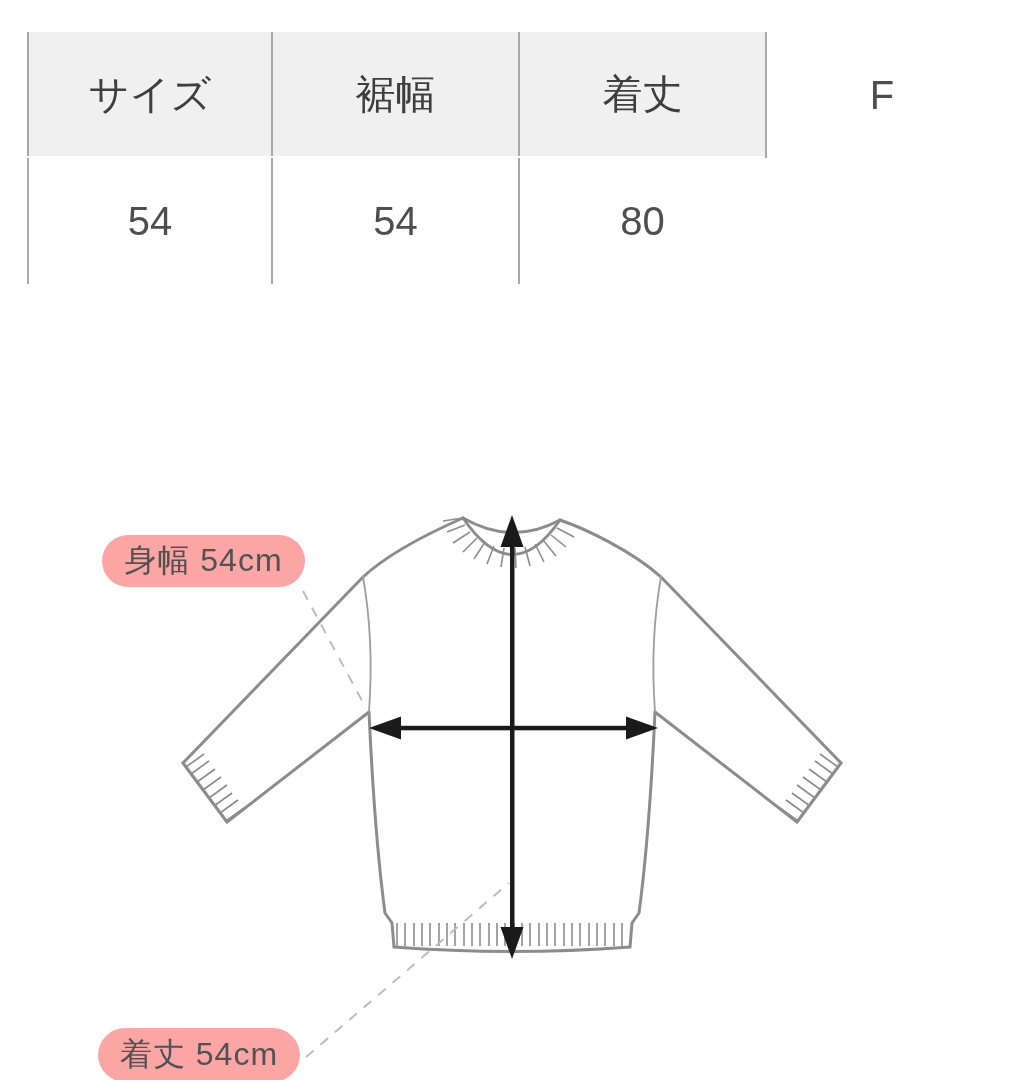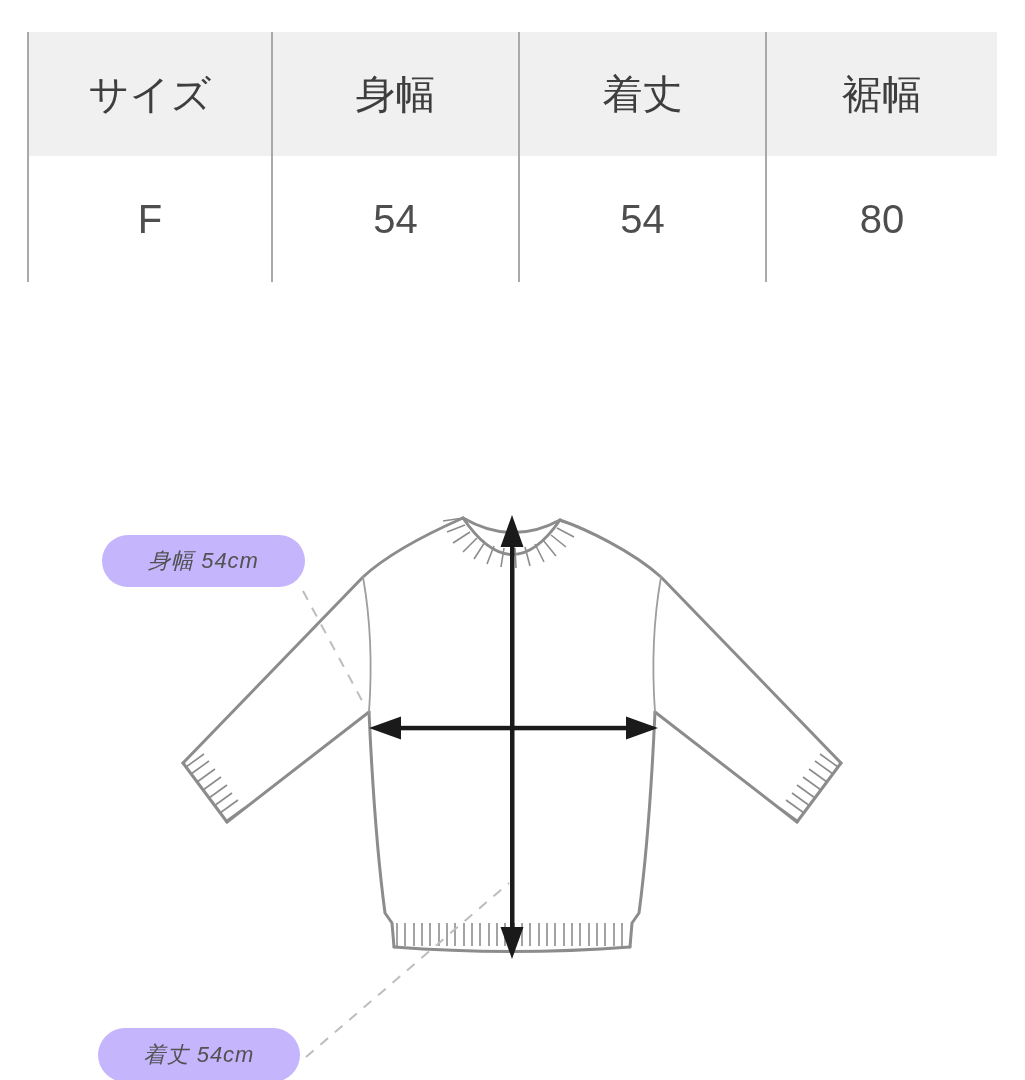--- a/index.html
+++ b/index.html
@@ -7,35 +7,34 @@
         font-family:"Liberation Sans",sans-serif;}
   
   .size-table{position:absolute;left:27px;top:32px;width:970px;
               display:grid;grid-template-columns:244px 247px 247px 232px;}
   .cell{display:flex;align-items:center;justify-content:center;
         border-left:2px solid #a9a9a9;box-sizing:border-box;font-size:40px;}
   .th{height:124px;background:#f0f0f0;color:#3e3e3e;}
   .td{height:126px;background:#ffffff;color:#4e4e4e;}
   
   .diagram-svg{position:absolute;left:0;top:480px;}
-  .pill{position:absolute;background:#c4b5fd;color:#525252;font-size:22px;
-        display:flex;align-items:center;justify-content:center;letter-spacing:1px;white-space:pre;font-style:italic;}
+  .pill{position:absolute;background:#fca5a5;color:#525252;font-size:32px;
+        display:flex;align-items:center;justify-content:center;letter-spacing:1px;white-space:pre;}
   .pill-width{left:102px;top:535px;width:203px;height:52px;border-radius:26px;}
   .pill-length{left:98px;top:1028px;width:202px;height:54px;border-radius:27px;}
 </style>
 </head>
 <body>
 
 <div class="page">
 
   <div class="size-table">
     <div class="cell th">サイズ</div>
-    <div class="cell th">身幅</div>
+    <div class="cell th">裾幅</div>
     <div class="cell th">着丈</div>
-    <div class="cell th">裾幅</div>
 
     <div class="cell td">F</div>
     <div class="cell td">54</div>
     <div class="cell td">54</div>
     <div class="cell td">80</div>
   </div>
 
   <svg class="diagram-svg" width="1025" height="600" viewBox="0 480 1025 600">
 
     <g stroke="#8c8c8c" stroke-width="3" fill="none" stroke-linecap="round" stroke-linejoin="round">

